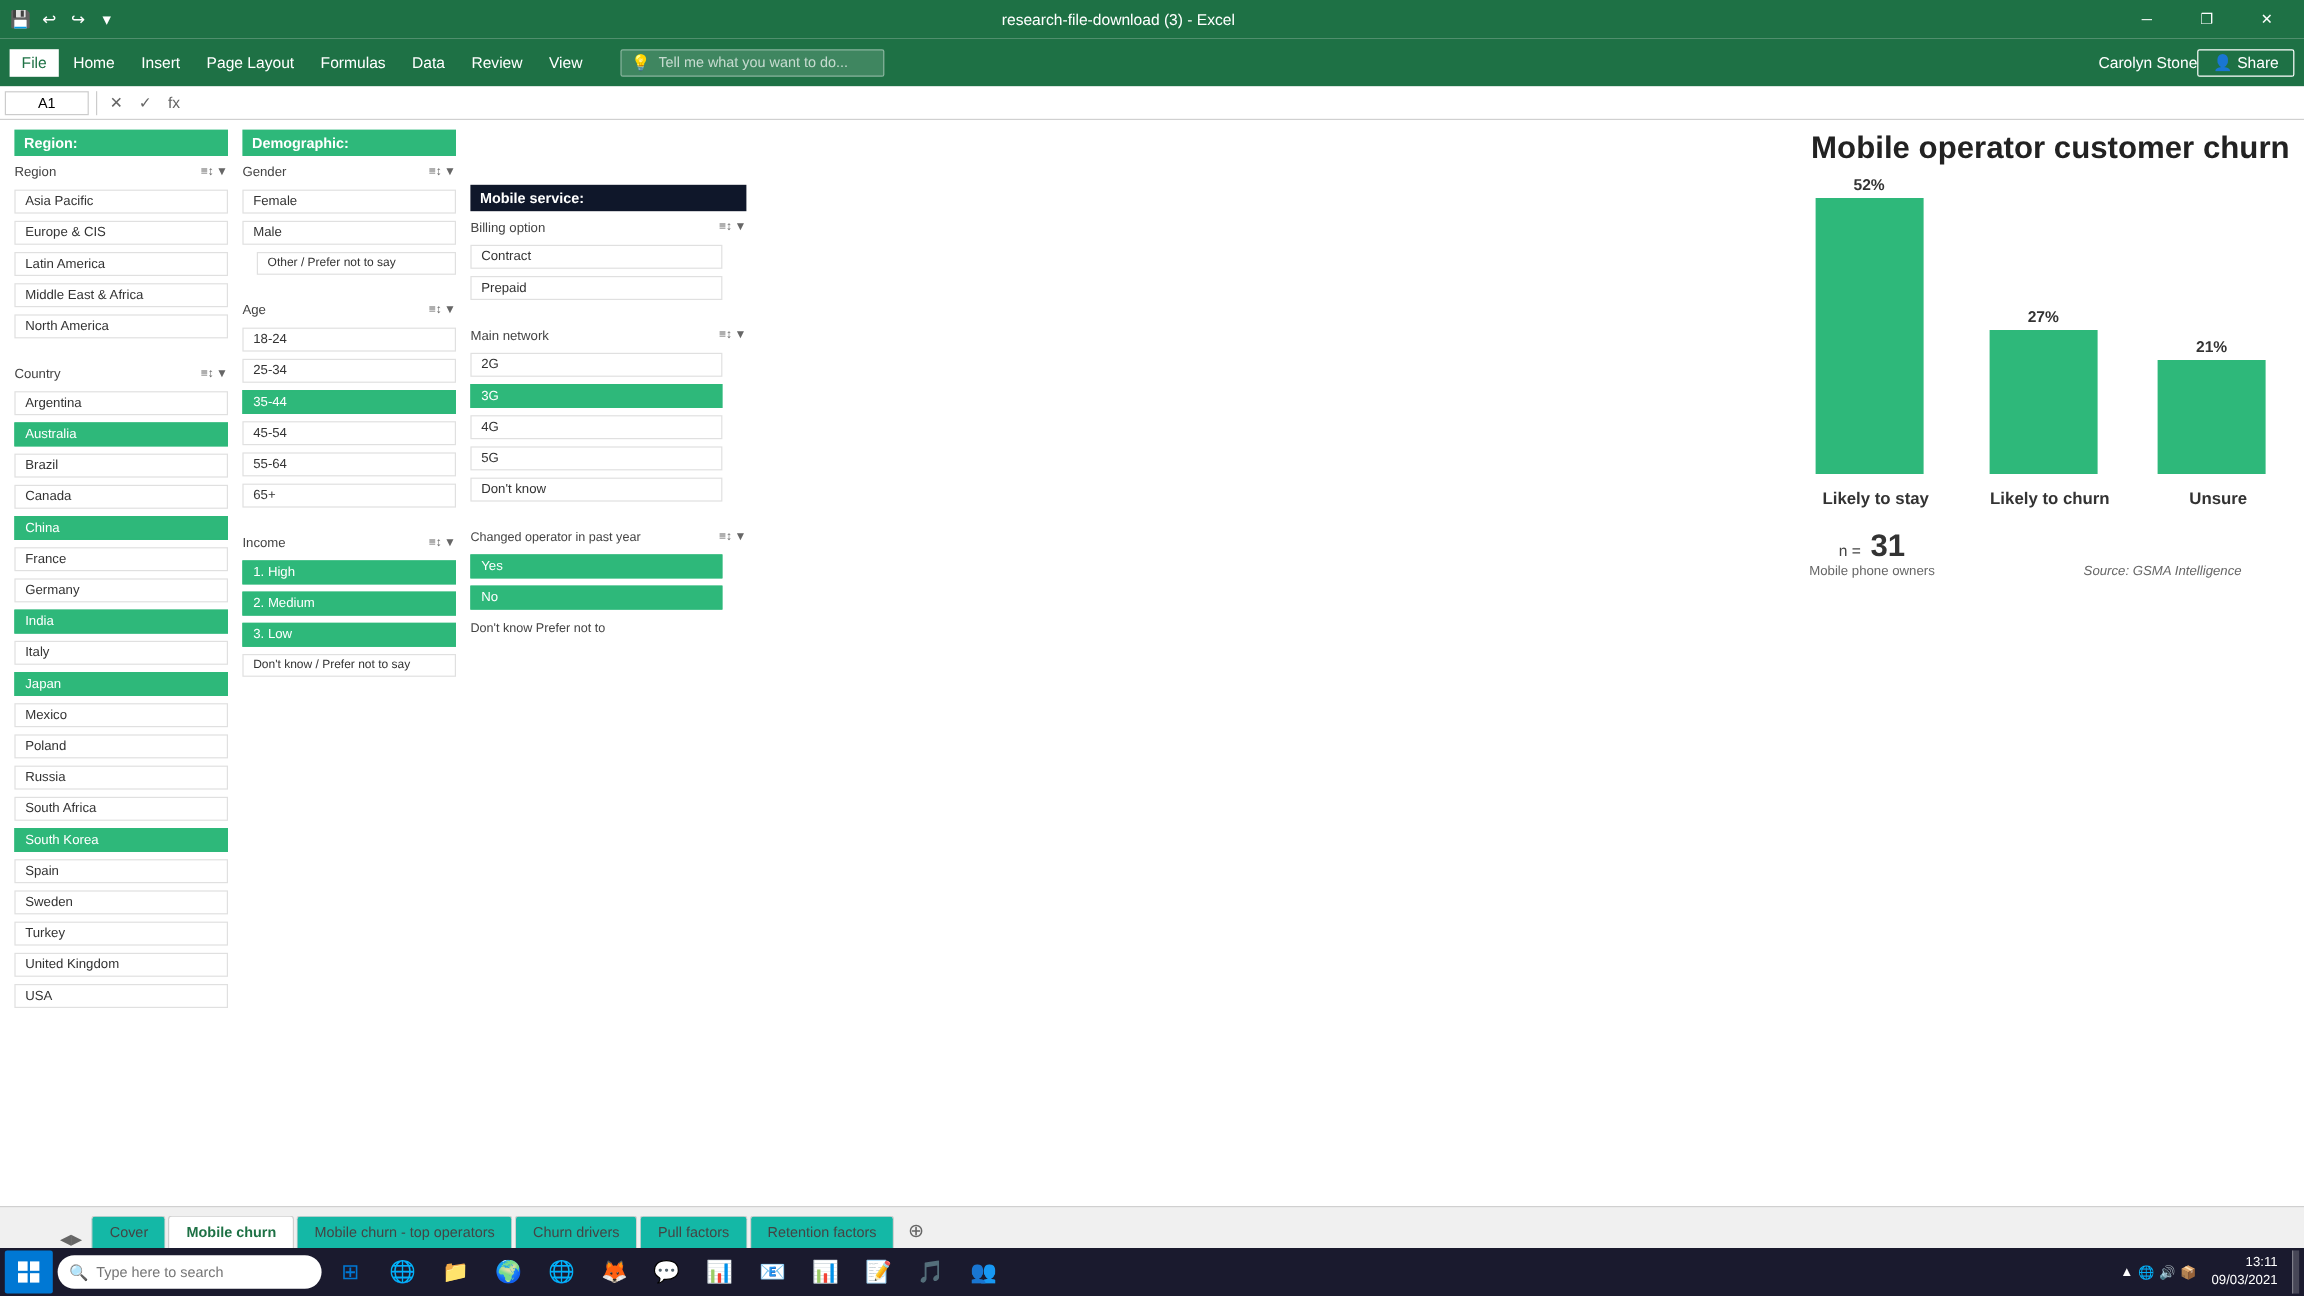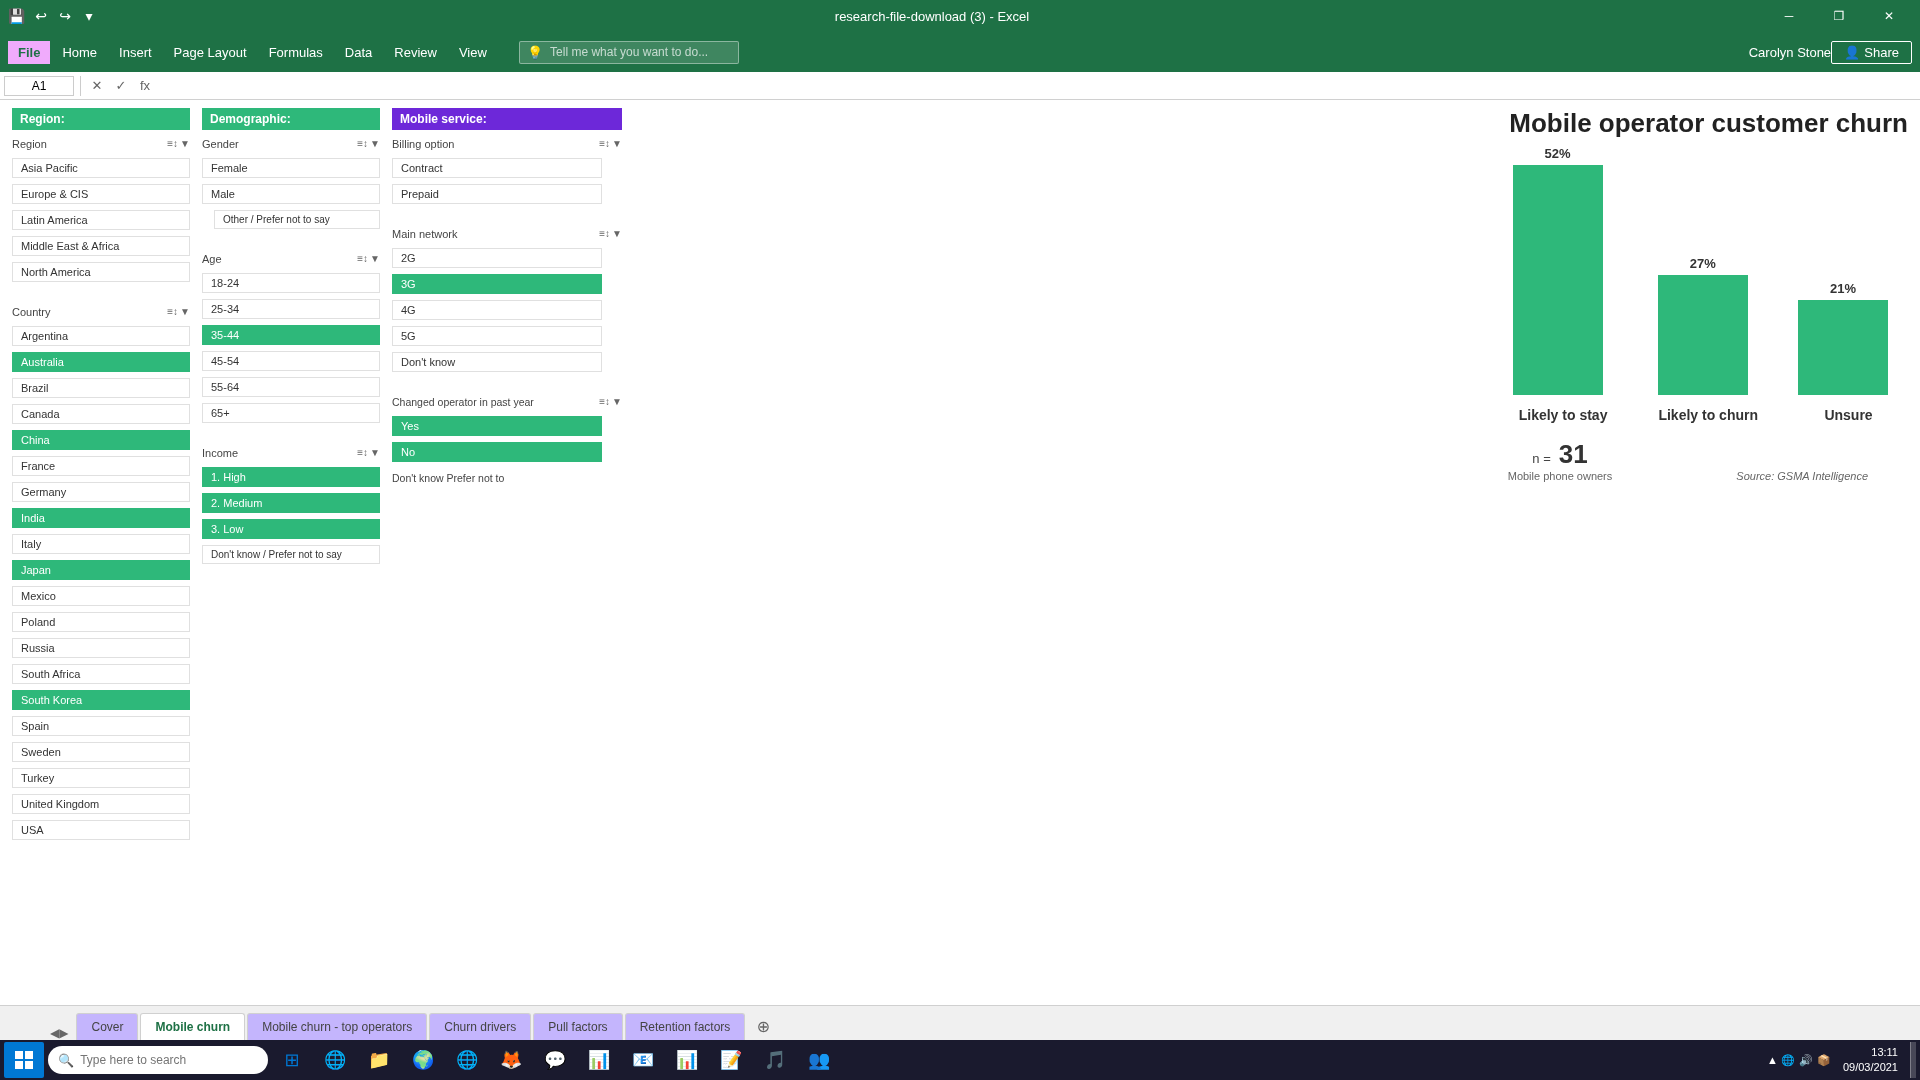--- a/index.html
+++ b/index.html
@@ -24,21 +24,21 @@
     
     .menu-bar {
       background: #1e7145;
       color: white;
       height: 40px;
       display: flex;
       align-items: center;
       padding: 0 8px;
       gap: 2px;
     }
-    .menu-file { background: #f0abfc; color: #1e7145; padding: 4px 10px; font-size: 13px; font-weight: 700; cursor: pointer; }
+    .menu-file { background: #ffffff; color: #1e7145; padding: 4px 10px; font-size: 13px; font-weight: 400; cursor: pointer; }
     .menu-item { color: white; padding: 4px 10px; font-size: 13px; cursor: pointer; border-radius: 2px; }
     .menu-search { margin-left: 20px; display: flex; align-items: center; gap: 6px; background: rgba(255,255,255,0.15); border: 1px solid rgba(255,255,255,0.4); border-radius: 2px; padding: 3px 8px; flex: 0 0 220px; }
     .menu-search input { background: transparent; border: none; outline: none; color: white; font-size: 12px; width: 160px; }
     .menu-search input::placeholder { color: rgba(255,255,255,0.7); }
     .menu-right { margin-left: auto; display: flex; align-items: center; color: white; font-size: 13px; }
     .share-btn { border: 1px solid white; padding: 3px 12px; border-radius: 2px; cursor: pointer; display: flex; align-items: center; gap: 4px; }
 
     
     .formula-bar {
       background: white;
@@ -135,25 +135,26 @@
     
     .mobile-panel {
       width: 230px;
       display: flex;
       flex-direction: column;
       gap: 6px;
       flex-shrink: 0;
     }
 
     .mobile-section-header {
-      background: #6d28d9;
+      background: #0f172a;
       color: white;
       padding: 4px 8px;
       font-size: 12px;
       font-weight: 600;
+      margin-top: 46px;
     }
 
     
     .chart-area {
       flex: 1;
       display: flex;
       flex-direction: column;
       padding-left: 10px;
       align-items: flex-end;
     }
@@ -247,21 +248,21 @@
       padding-left: 50px;
       gap: 0;
     }
 
     .tab {
       padding: 6px 14px;
       font-size: 12px;
       cursor: pointer;
       border: 1px solid #d0d0d0;
       border-bottom: none;
-      background: #c4b5fd;
+      background: #14b8a6;
       color: #444;
       margin-right: 2px;
       border-radius: 3px 3px 0 0;
     }
 
     .tab.active {
       background: white;
       color: #1e7145;
       font-weight: 700;
       border-color: #d0d0d0;

